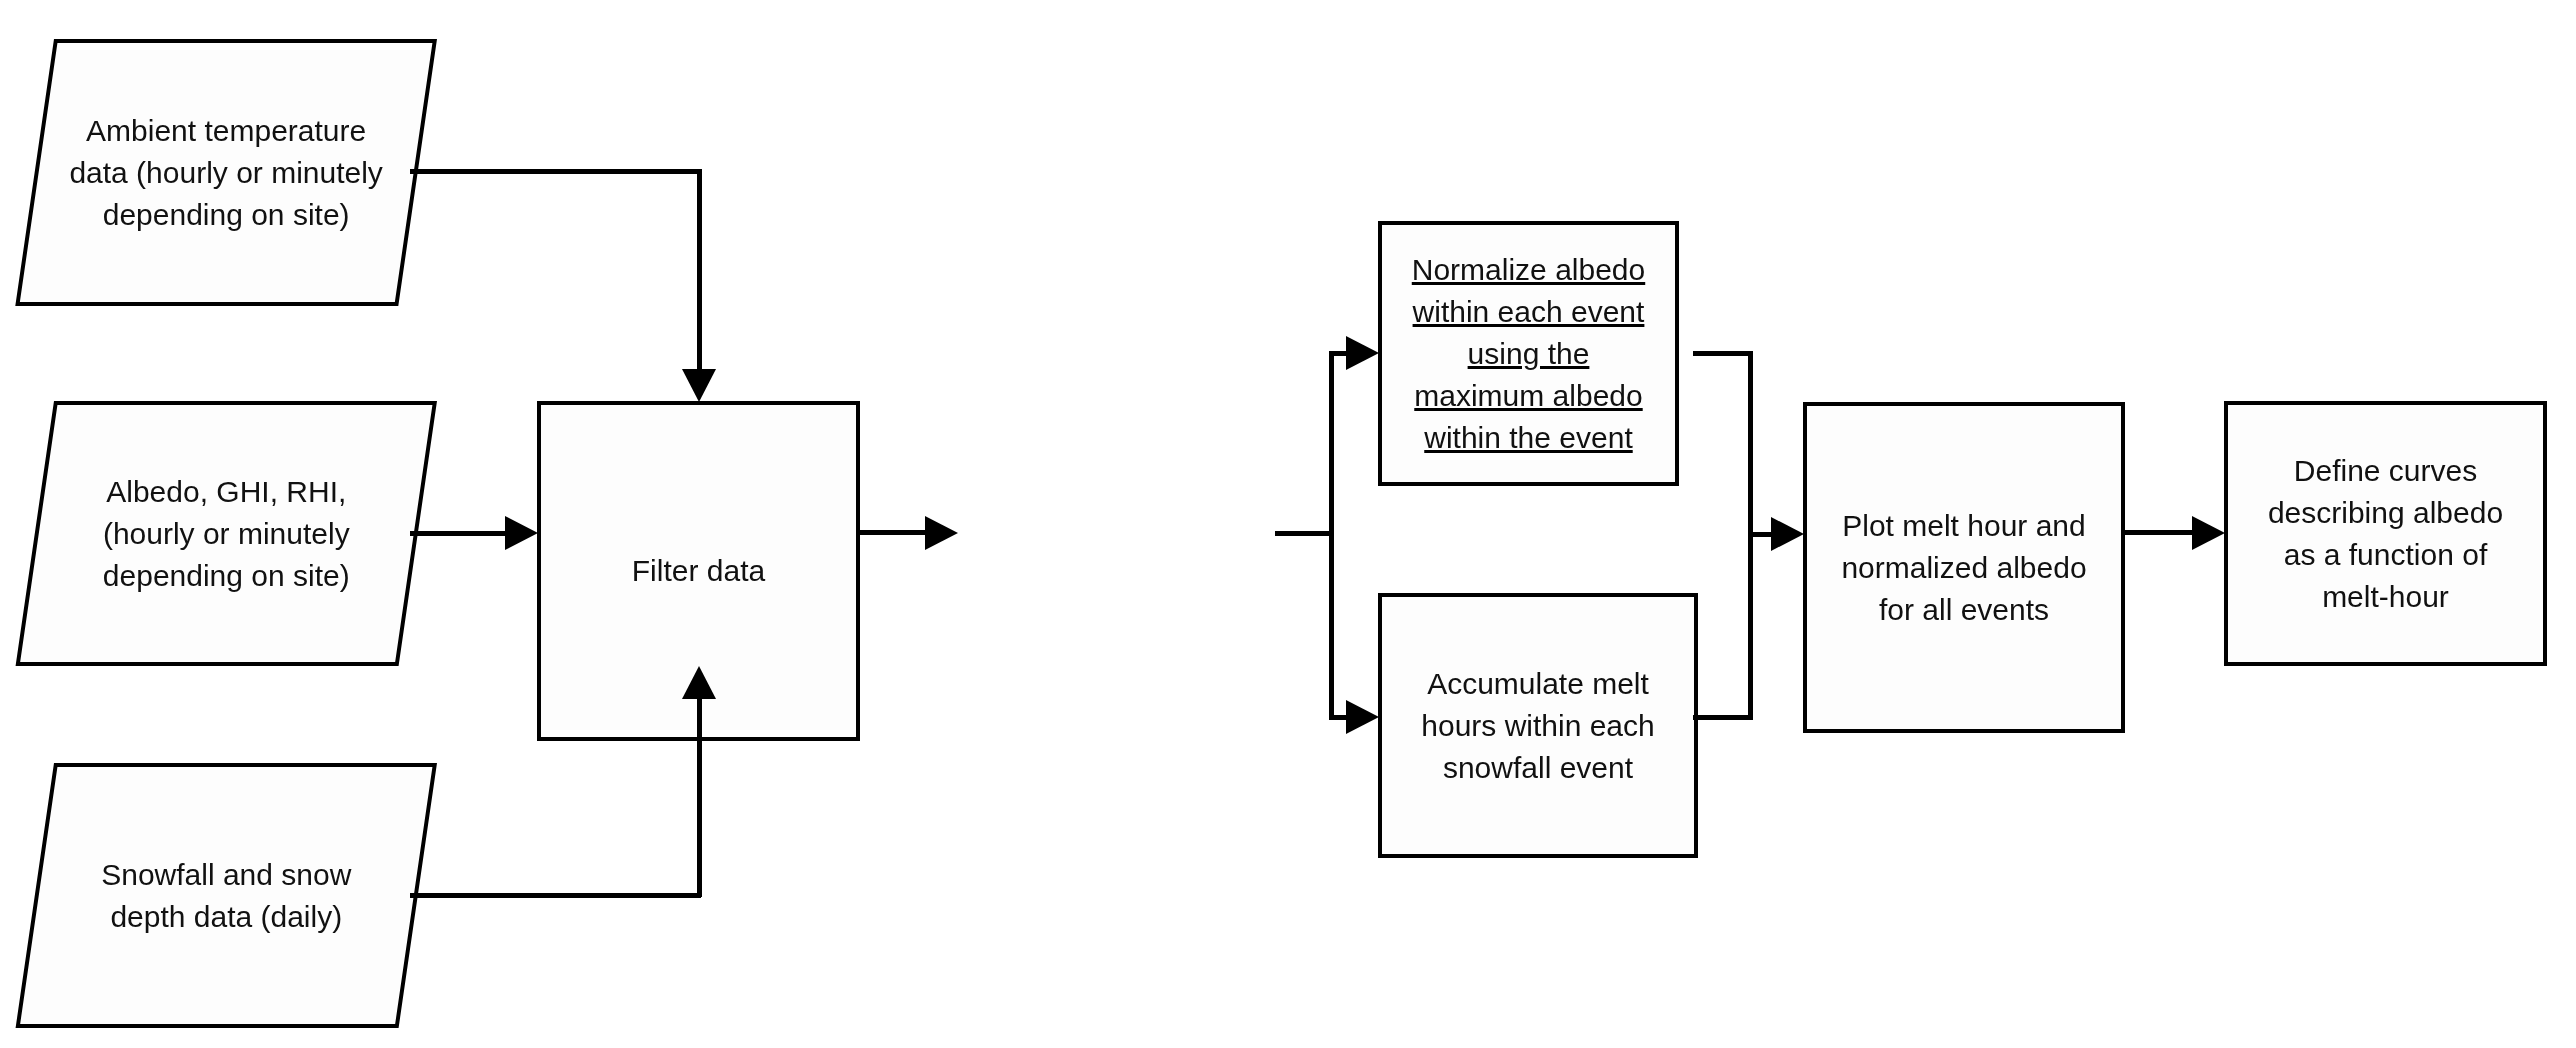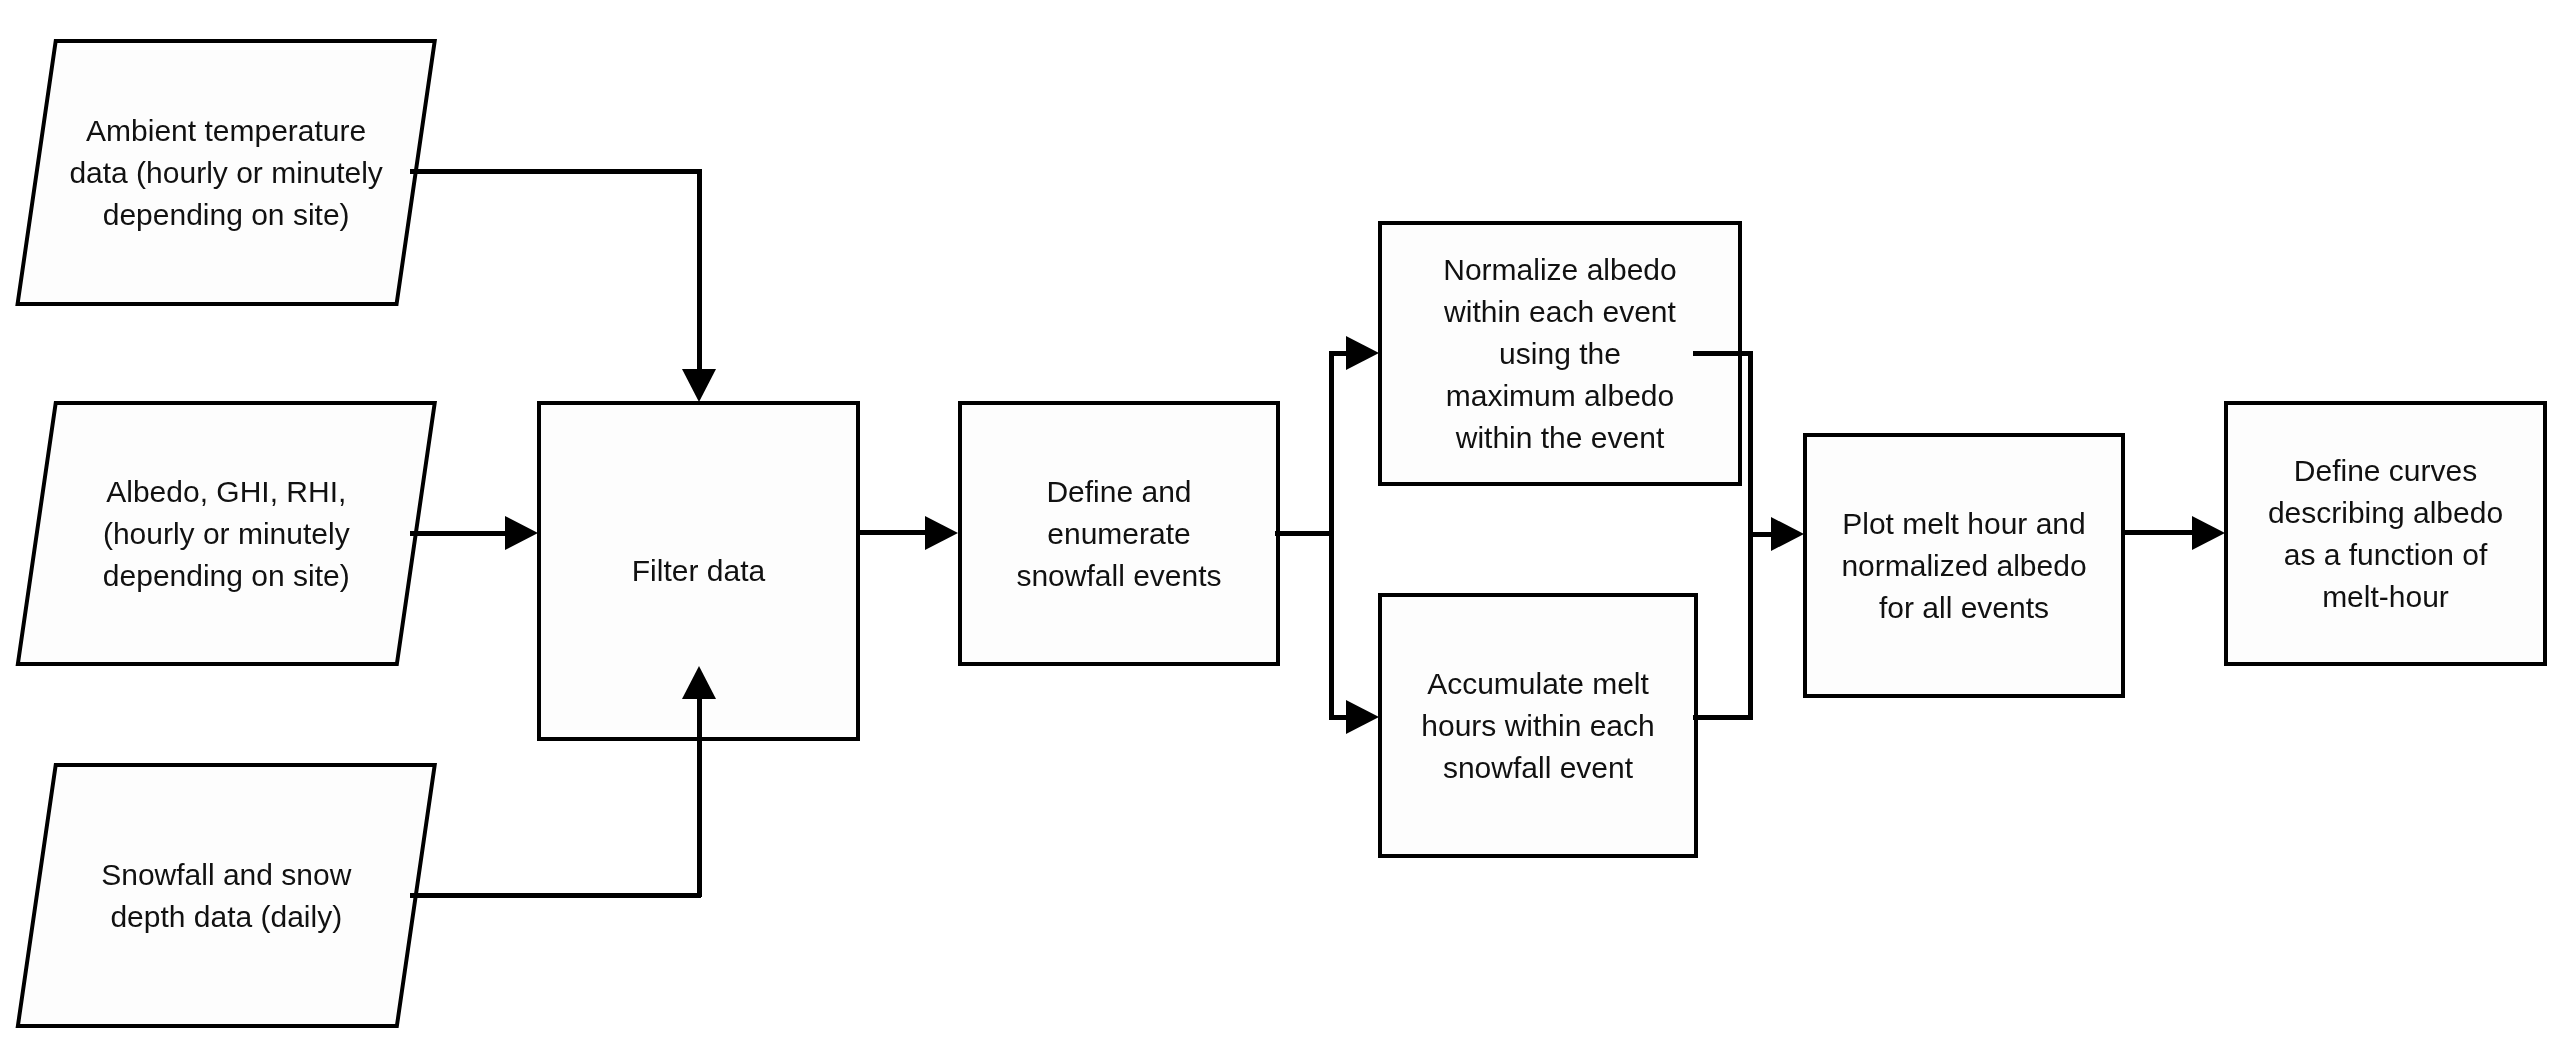--- a/index.html
+++ b/index.html
@@ -32,23 +32,23 @@
     width:100%;height:100%;display:flex;align-items:center;justify-content:center;
     transform:skewX(8.25deg);
   }
   #n-ambient {left:54px;  top:39px;  width:383px; height:267px;}
   #n-albedo  {left:54px;  top:401px; width:383px; height:265px;}
   #n-snow    {left:54px;  top:763px; width:383px; height:265px;}
 
   
   #n-filter     {left:537px;  top:401px; width:323px; height:340px;}
   #n-define     {left:958px; top:401px; width:322px; height:265px;}
-  #n-normalize  {left:1378px; top:221px; width:364px; height:265px;}
+  #n-normalize  {left:1378px; top:221px; width:301px; height:265px;text-decoration:underline;}
   #n-accumulate {left:1378px; top:585px; width:320px; height:265px;margin-top:8px;}
-  #n-plot       {left:1803px; top:402px; width:322px; height:265px;margin-top:31px;}
+  #n-plot       {left:1803px; top:402px; width:322px; height:331px;}
   #n-curves     {left:2224px; top:401px; width:323px; height:265px;}
 
   
   .line{position:absolute;background:var(--stroke);}
   .arr{position:absolute;width:0;height:0;}
   .ar-r{border-top:17px solid transparent;border-bottom:17px solid transparent;border-left:33px solid var(--stroke);}
   .ar-d{border-left:17px solid transparent;border-right:17px solid transparent;border-top:33px solid var(--stroke);}
   .ar-u{border-left:17px solid transparent;border-right:17px solid transparent;border-bottom:33px solid var(--stroke);}
 
   
@@ -107,25 +107,20 @@
     <div class="inner">
       <span class="label">Snowfall and snow
 depth data (daily)</span>
     </div>
   </div>
 
   <div class="node" id="n-filter">
     <span class="label">Filter data</span>
   </div>
 
-  <div class="node" id="n-define">
-    <span class="label">Define and
-enumerate
-snowfall events</span>
-  </div>
 
   <div class="node" id="n-normalize">
     <span class="label">Normalize albedo
 within each event
 using the
 maximum albedo
 within the event</span>
   </div>
 
   <div class="node" id="n-accumulate">

